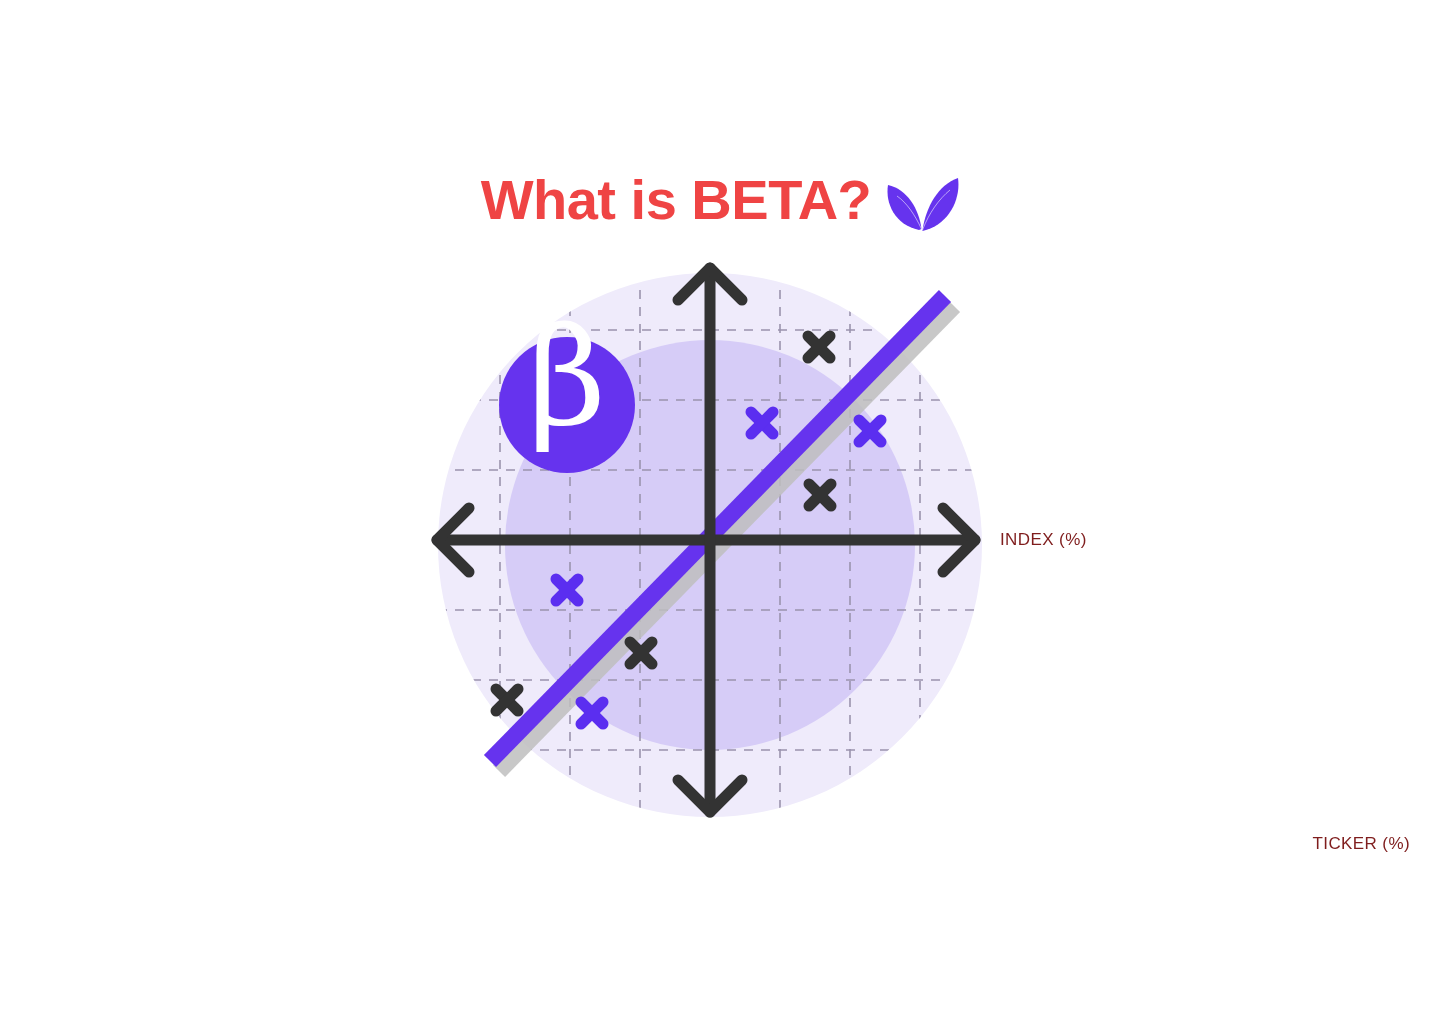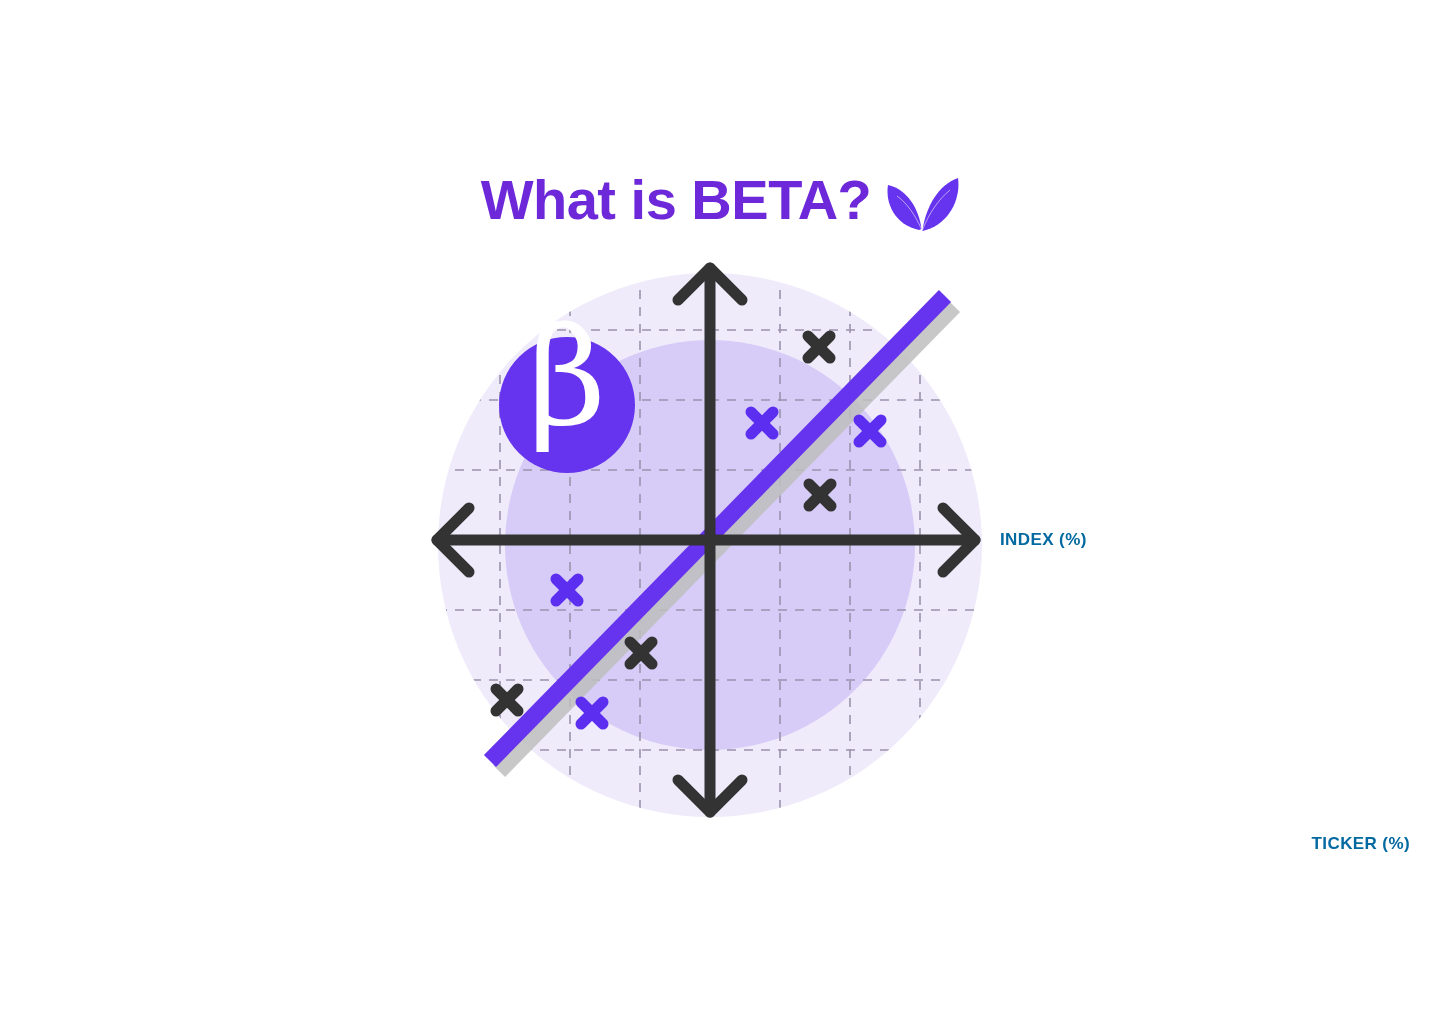--- a/index.html
+++ b/index.html
@@ -32,21 +32,21 @@
     display: flex;
     align-items: center;
     justify-content: center;
     gap: 14px;
   }
   #title-text {
     font-family: "Liberation Sans", sans-serif;
     font-weight: bold;
     font-size: 56px;
     letter-spacing: -0.5px;
-    color: #6d28d9;
+    color: #ef4444;
     line-height: 1;
     white-space: nowrap;
   }
   #leaf-icon {
     display: block;
     width: 74px;
     height: 60px;
     margin-top: 6px;
   }
 
@@ -61,24 +61,24 @@
   #chart-svg {
     display: block;
     width: 1440px;
     height: 1024px;
   }
 
   
   .axis-label {
     position: absolute;
     font-family: "Liberation Sans", sans-serif;
-    font-weight: bold;
+    font-weight: normal;
     font-size: 17px;
     letter-spacing: 0.4px;
-    color: #0369a1;
+    color: #7f1d1d;
     white-space: nowrap;
   }
   #label-index {
     left: 1000px;
     top: 530px;
   }
   #label-ticker {
     left: 0;
     top: 834px;
     width: 1410px;

